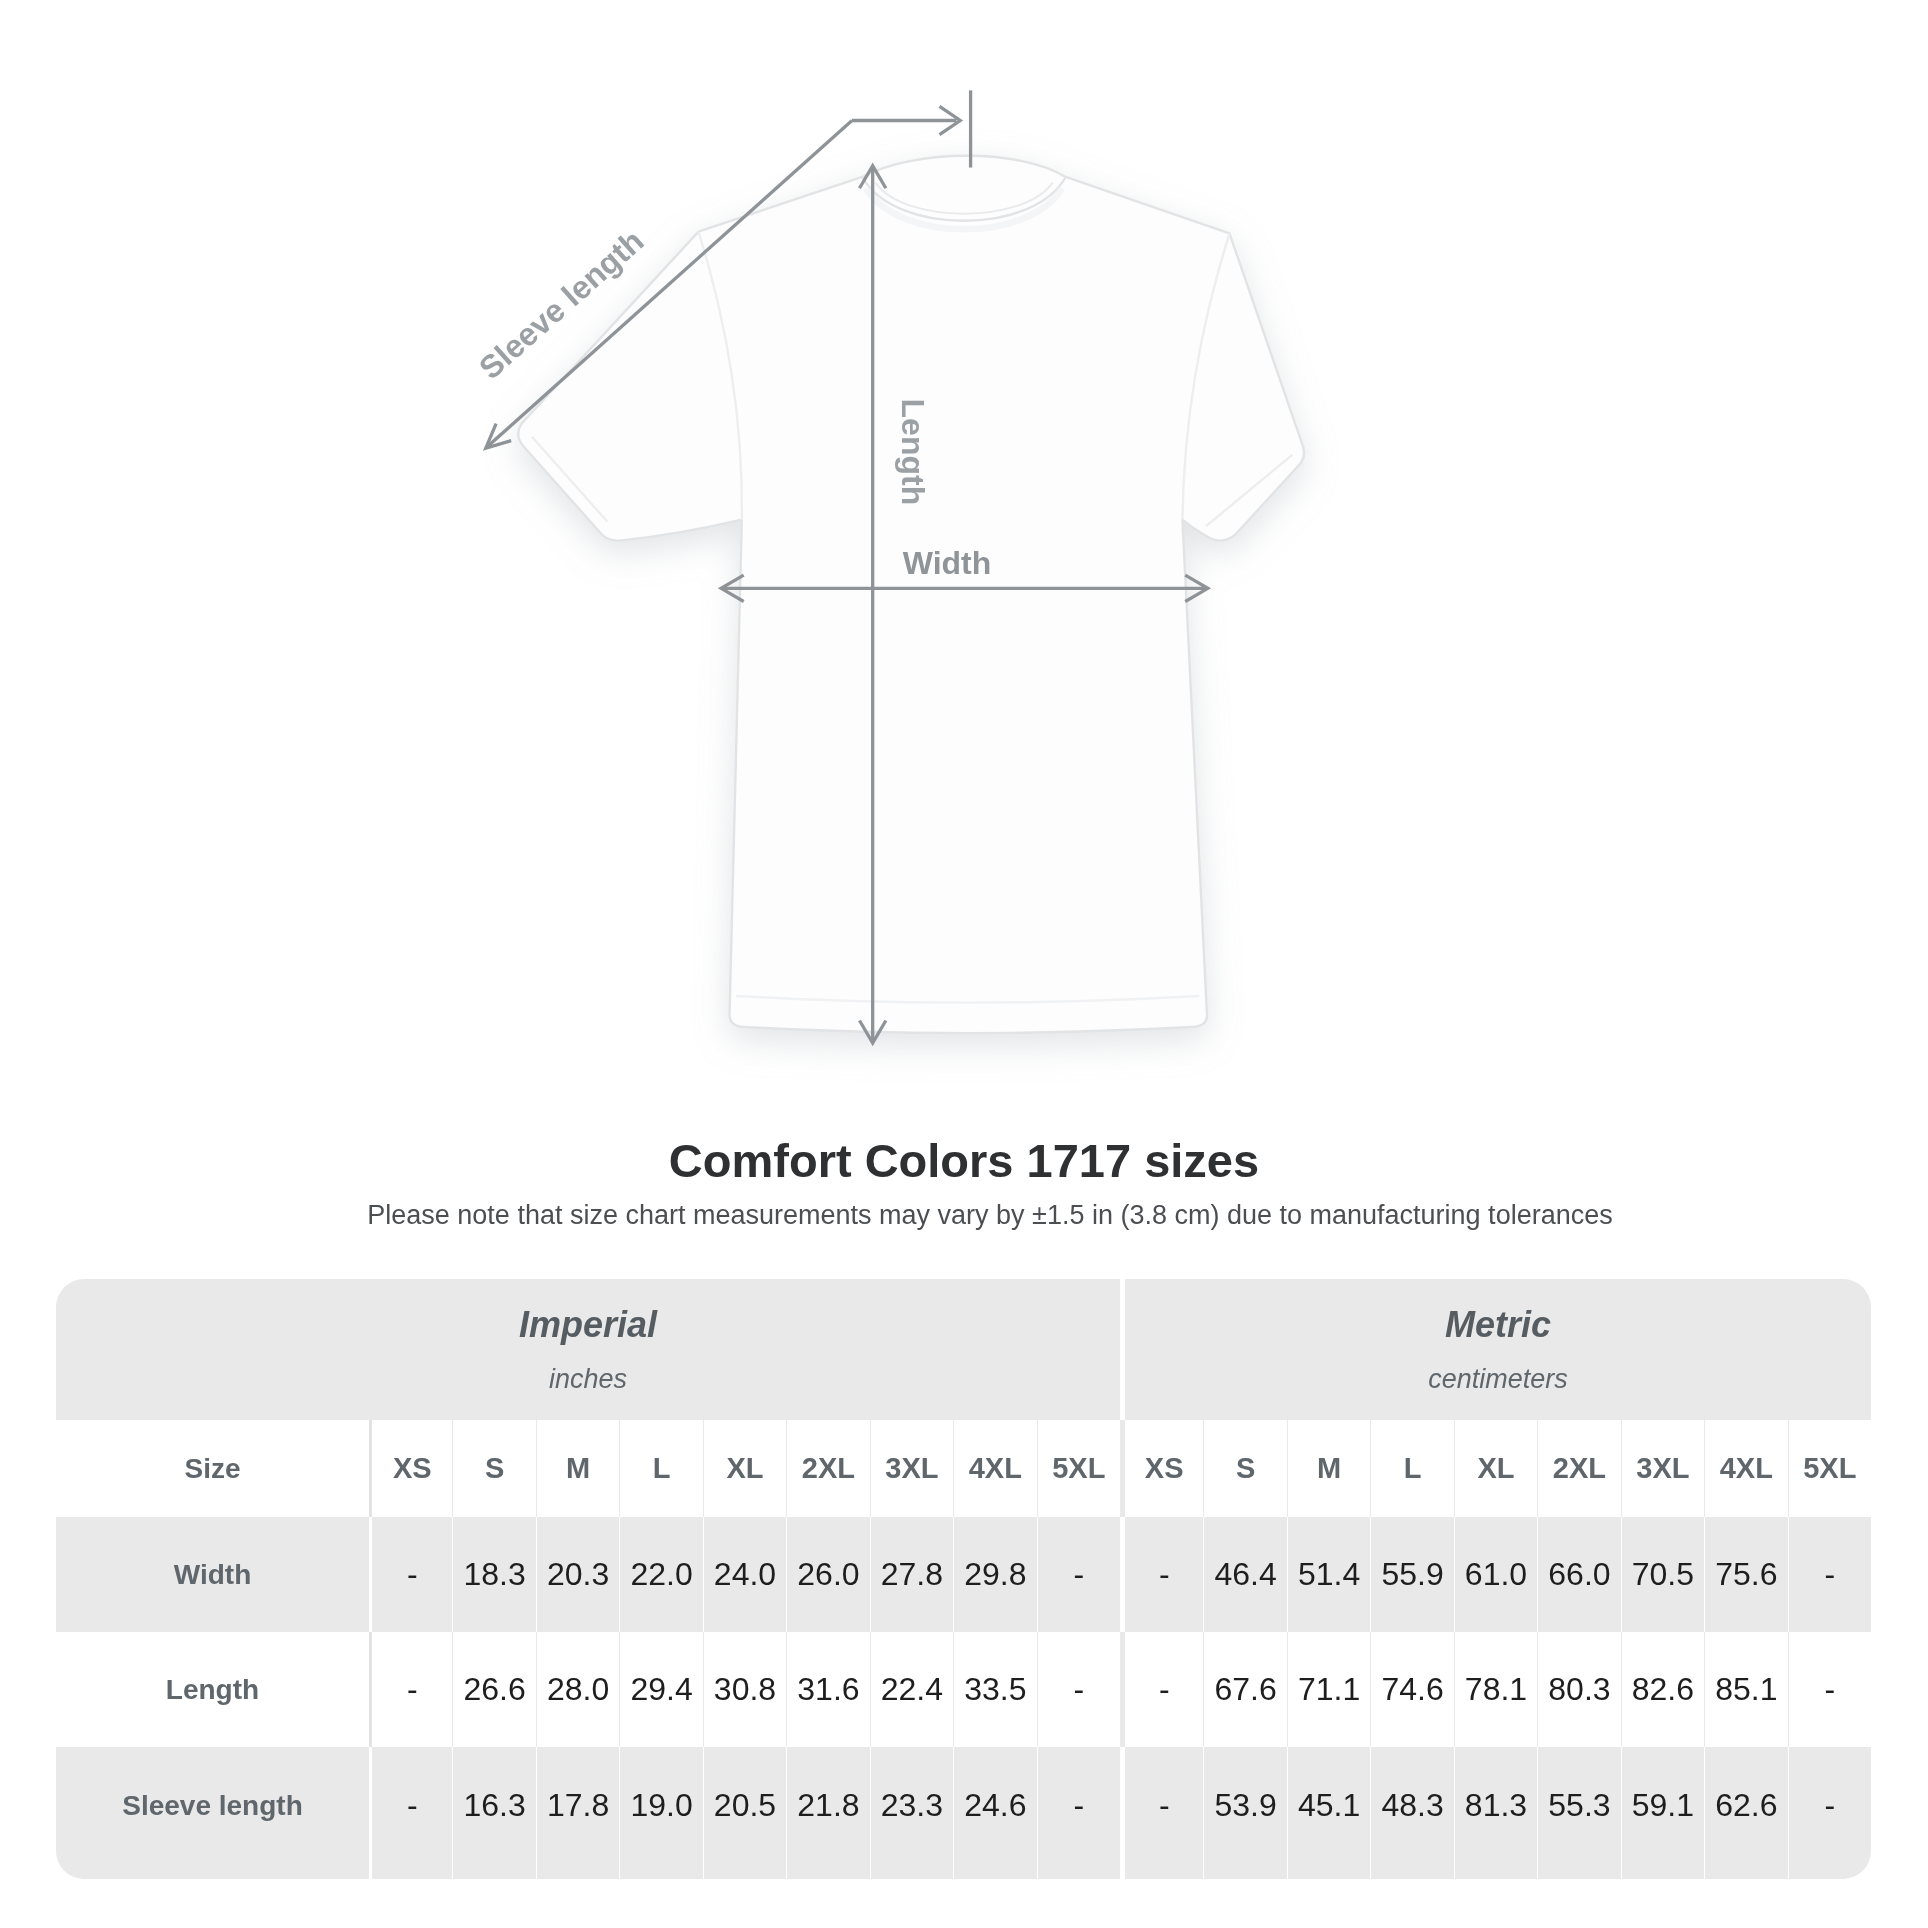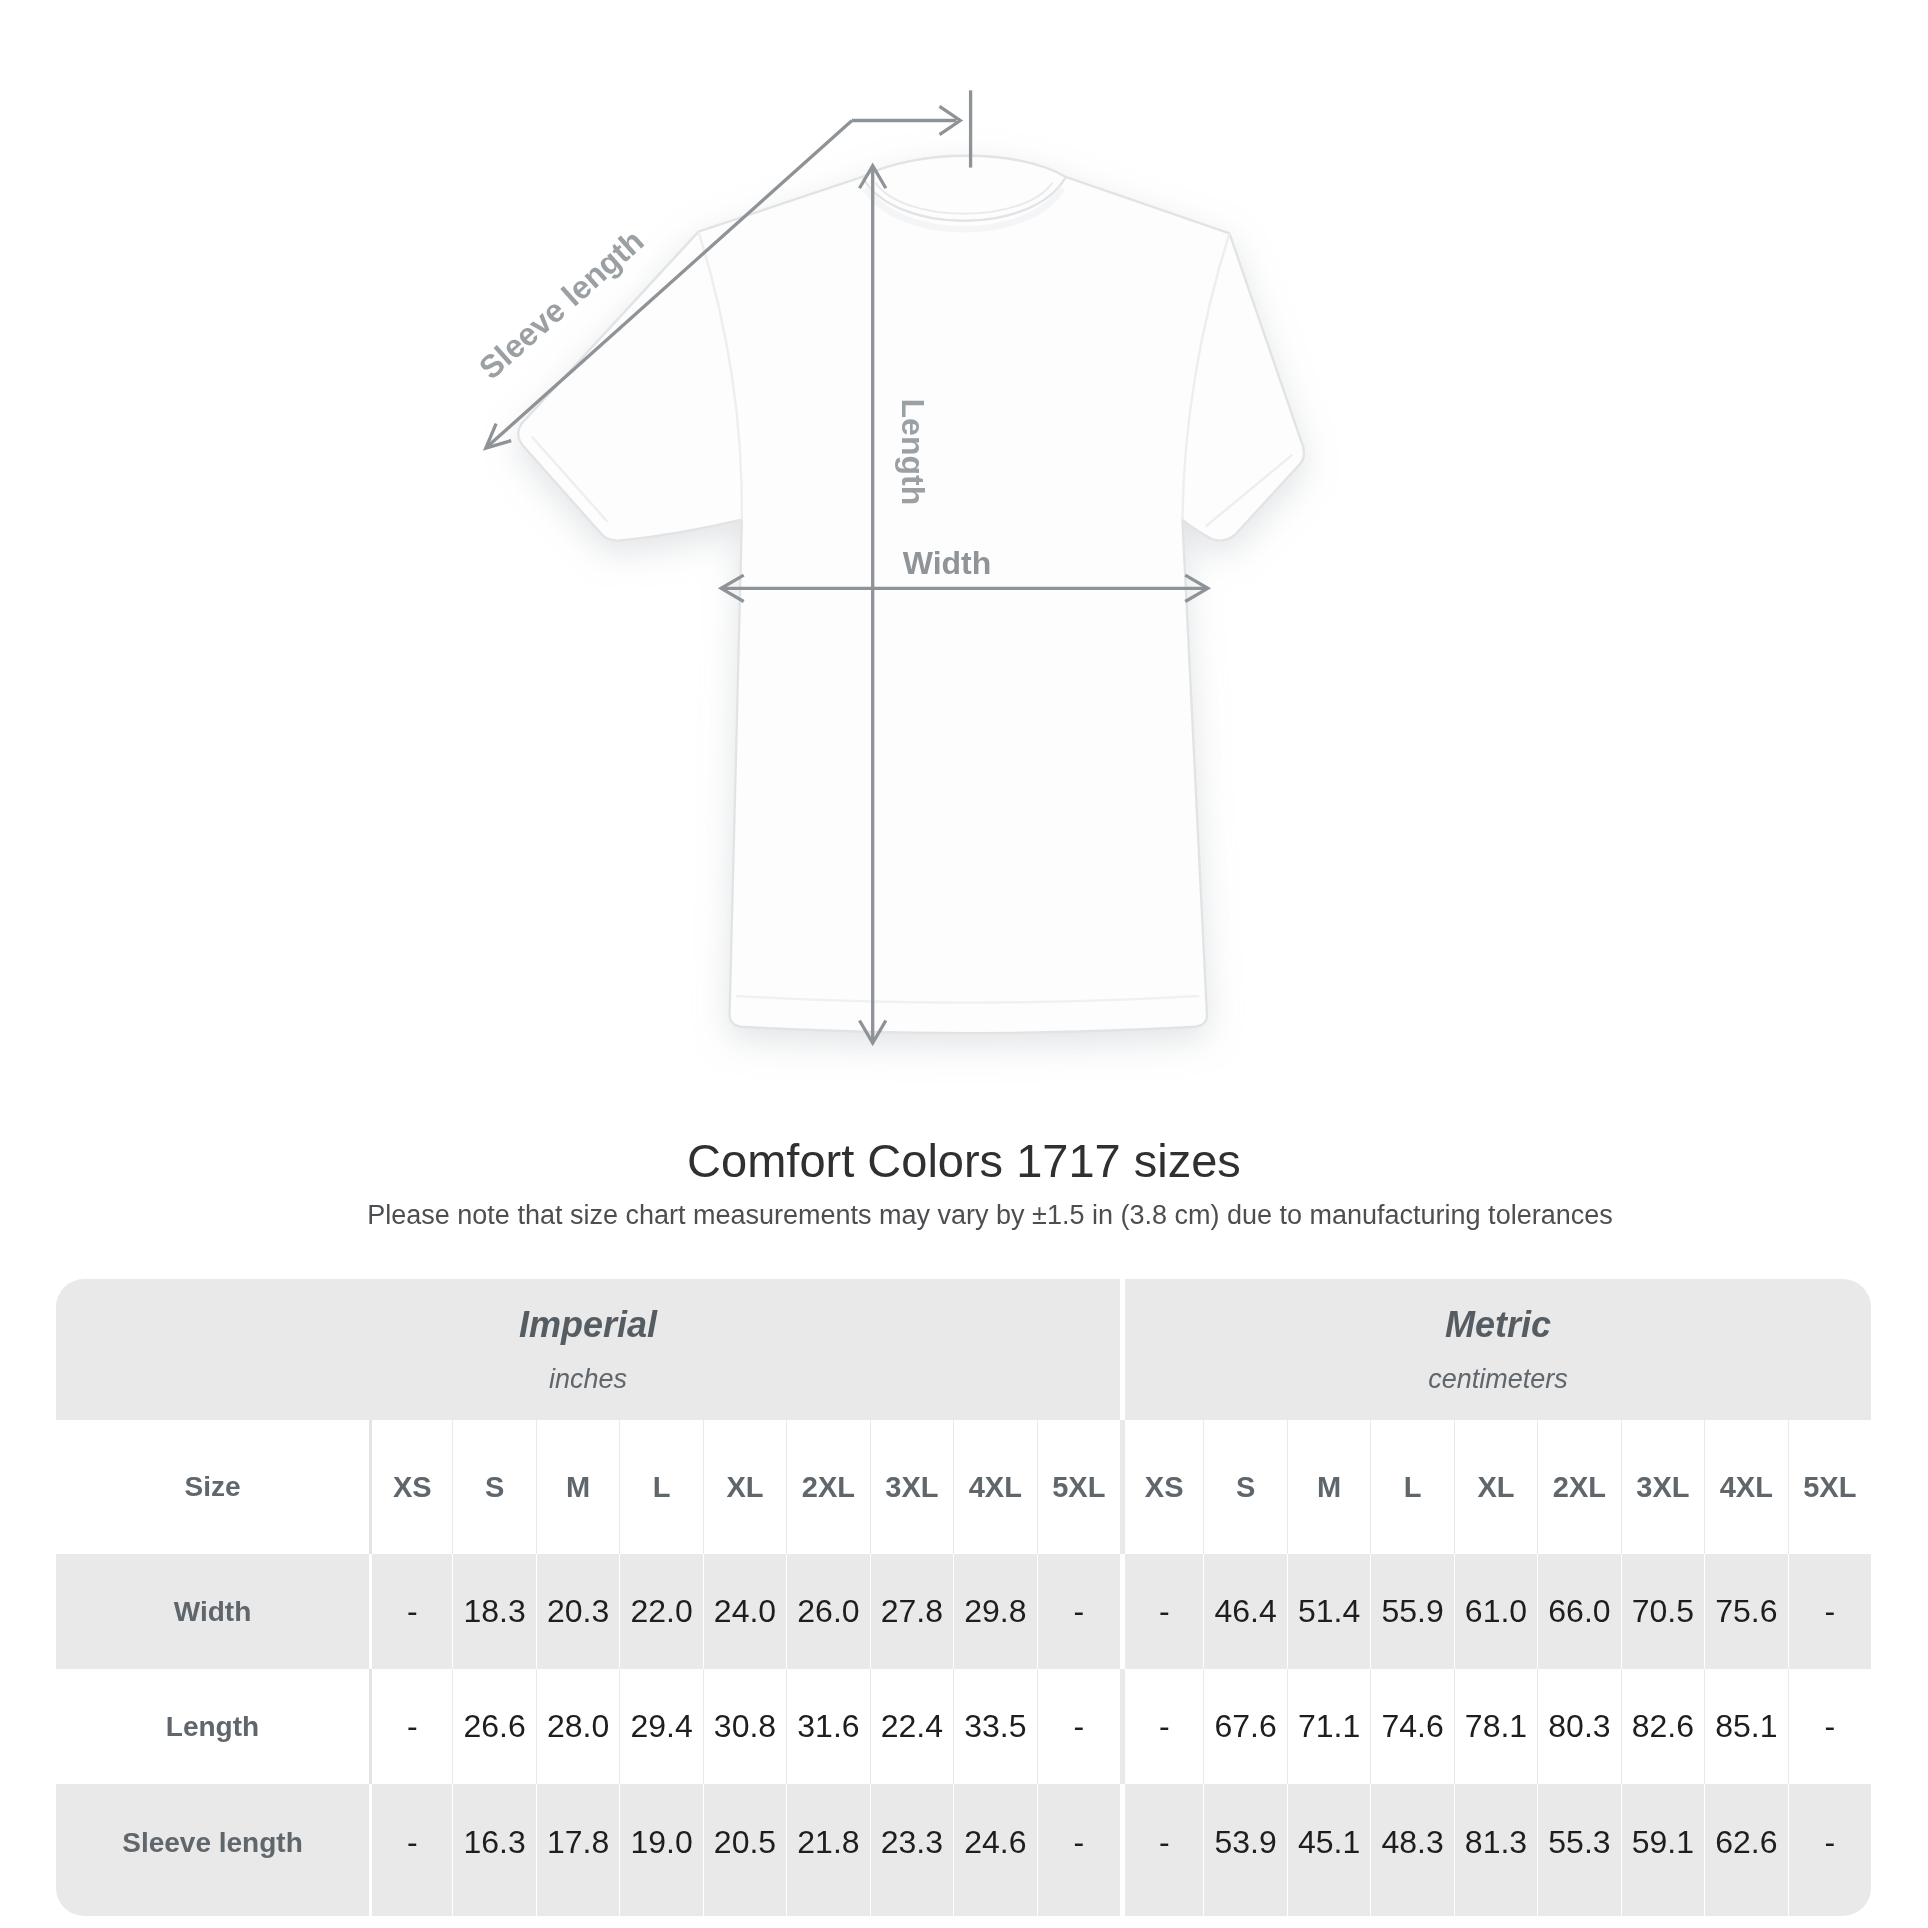--- a/index.html
+++ b/index.html
@@ -4,37 +4,37 @@
 <style>
   html,body{margin:0;padding:0;background:#fff;}
   .page{position:relative;width:1928px;height:1928px;background:#ffffff;overflow:hidden;
         font-family:"Liberation Sans","DejaVu Sans",sans-serif;}
 
   
   .diagram{position:absolute;left:0;top:0;}
 
   
   .title{position:absolute;left:0;top:1133px;width:100%;text-align:center;
-         font-size:47px;font-weight:normal;color:#2e3032;}
+         font-size:47px;font-weight:bold;color:#2e3032;}
   .subtitle{position:absolute;left:0;top:1200px;width:100%;text-align:center;
             font-size:27px;color:#4c4f52;padding-left:26px;}
 
   
   .size-table{position:absolute;left:56px;top:1279px;width:1815px;
               border-radius:28px;overflow:hidden;background:#ffffff;}
   .trow{display:grid;grid-template-columns:313px repeat(18,1fr);}
   .band{height:141px;}
   .band-cell{background:#e9e9e9;display:flex;flex-direction:column;align-items:center;
              justify-content:center;gap:18px;}
   .band-imperial{grid-column:1 / span 10;}
   .band-metric{grid-column:11 / span 9;border-left:5.6px solid #ffffff;}
   .band-title{font-size:36px;font-weight:bold;font-style:italic;color:#565d62;}
   .band-sub{font-size:27px;font-style:italic;color:#5f666c;}
 
-  .rowsize{height:134px;}
+  .rowsize{height:97px;}
   .rdata{height:115px;}
   .rlast{height:132px;}
   .rlast .c{padding-bottom:15px;}
 
   .white{background:#ffffff;}
   .gray{background:#e9e9e9;}
 
   .c{display:flex;align-items:center;justify-content:center;
      font-size:32px;color:#1e1e1e;}
   .lab{font-weight:bold;color:#5f666c;font-size:28px;}

